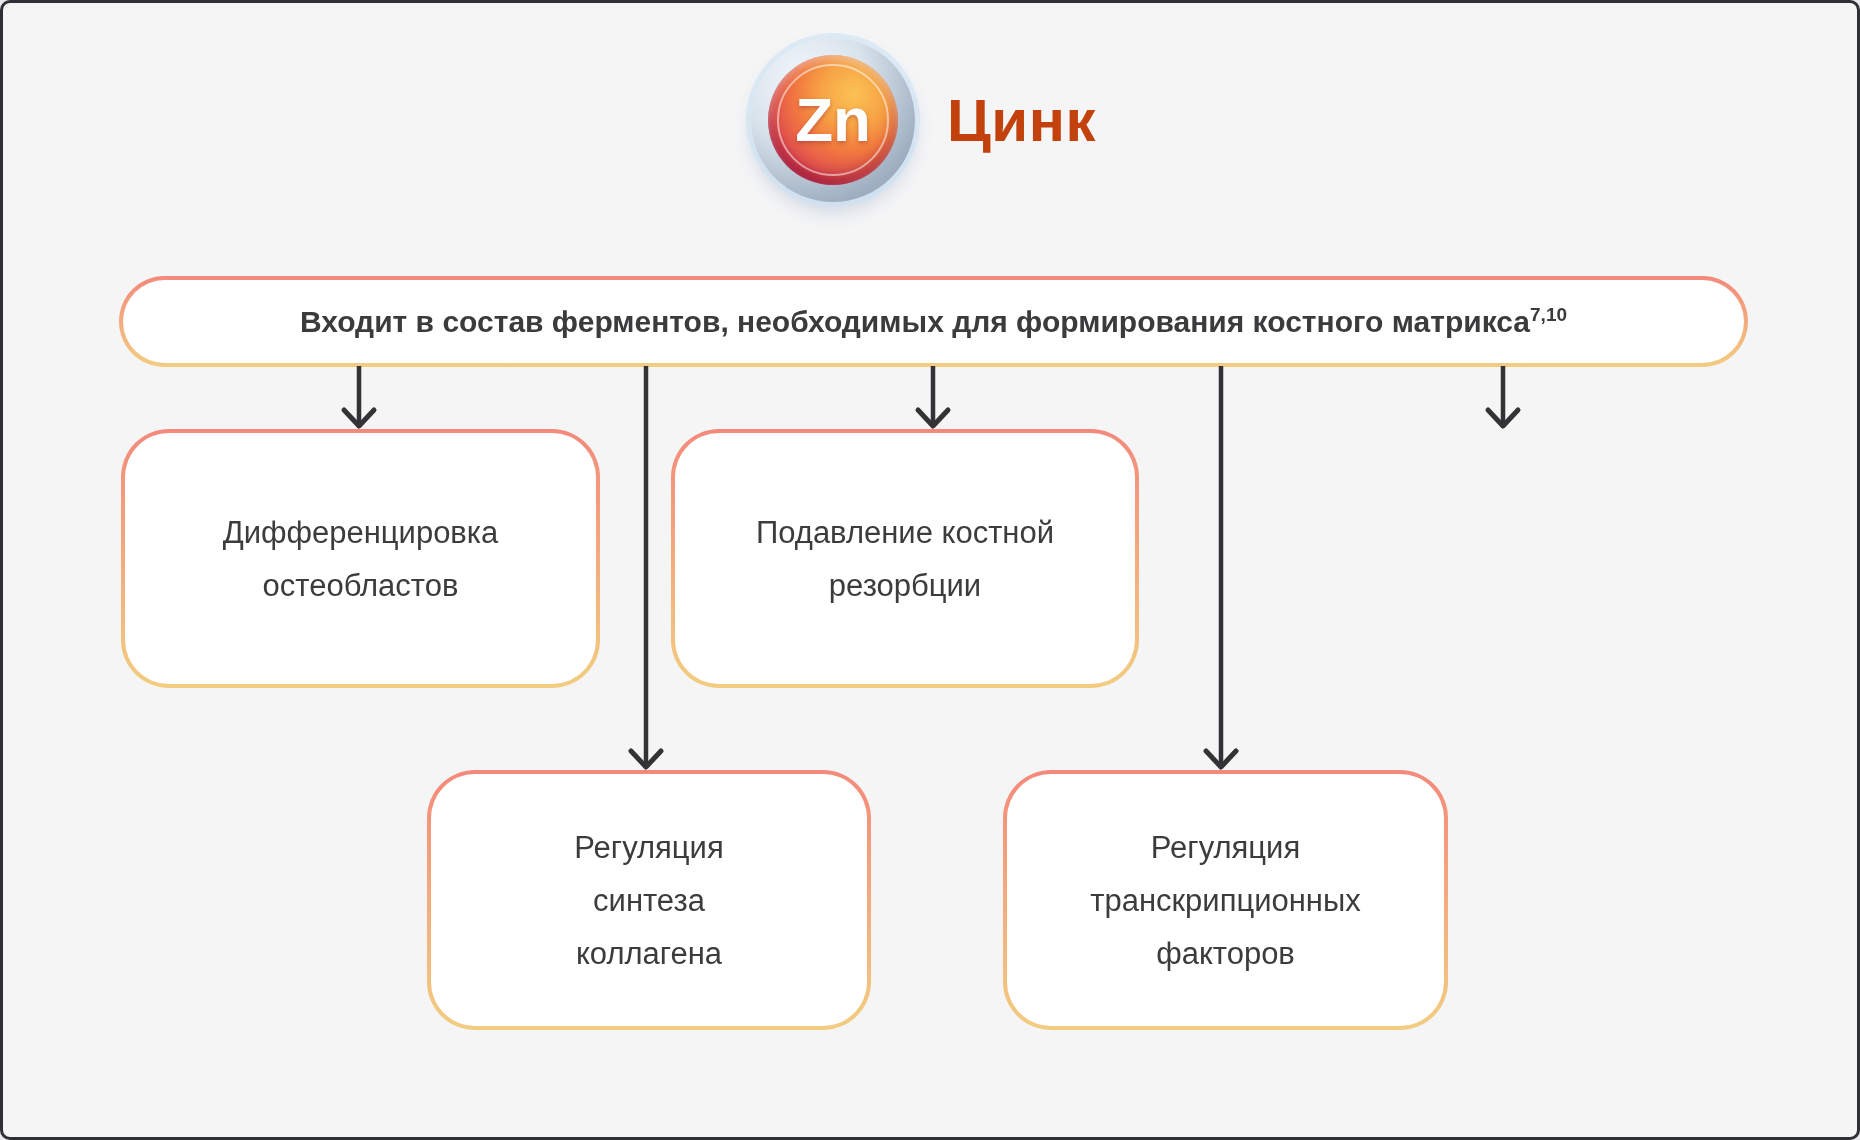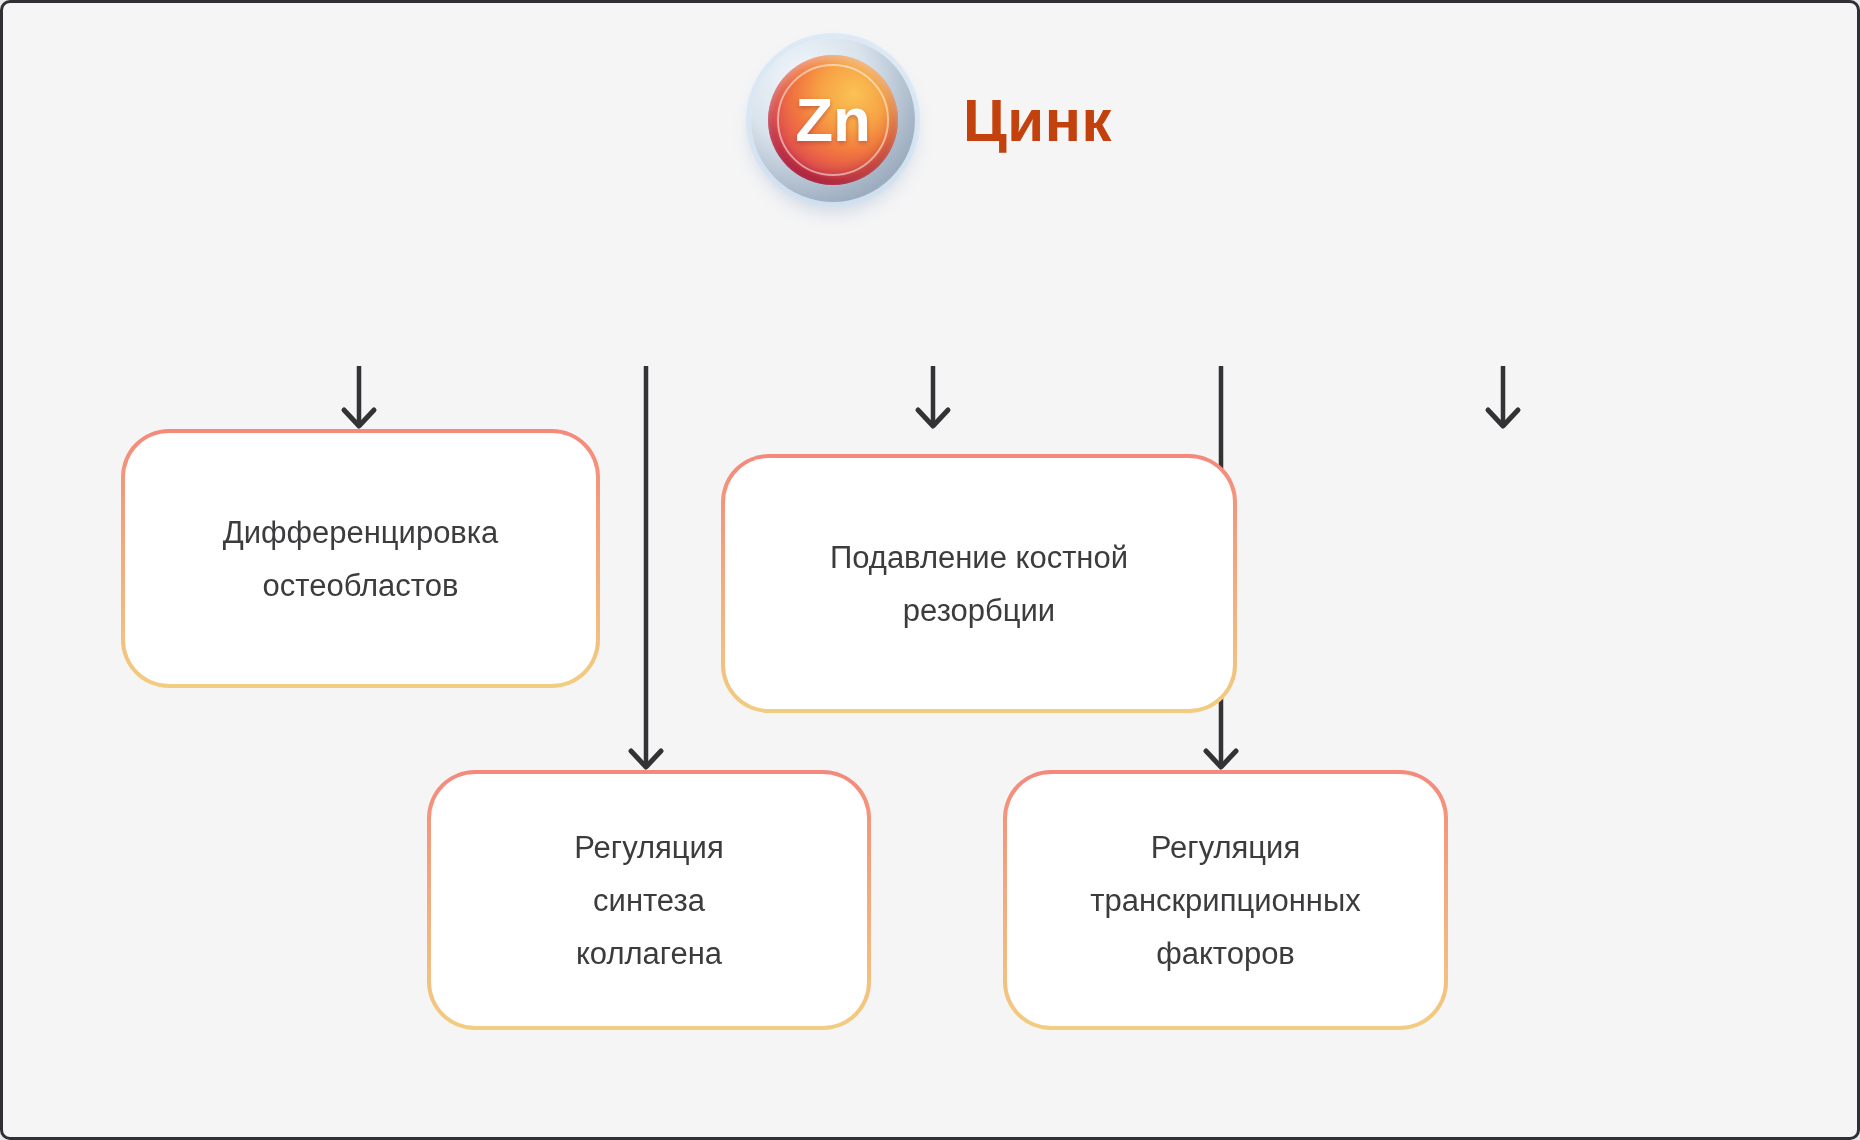--- a/index.html
+++ b/index.html
@@ -16,21 +16,21 @@
     color: #3A3B3D;
   }
 
   
   .header {
     position: absolute;
     left: 748px; top: 34px;
     height: 166px;
     display: flex;
     align-items: center;
-    gap: 48px;
+    gap: 32px;
   }
   .badge {
     position: relative;
     width: 164px; height: 164px;
     border-radius: 50%;
     background: radial-gradient(circle at 32% 26%, #f2f7fc 0%, #d9e3ec 38%, #b3c1d0 62%, #9cacbe 78%, #d4e2f0 100%);
     box-shadow: 0 0 0 5px rgba(203, 226, 245, 0.55), 0 10px 18px rgba(110, 140, 180, 0.28);
   }
   .badge-disc {
     position: absolute; inset: 17px;
@@ -85,21 +85,21 @@
 
   .node-text {
     font-size: 31px;
     font-weight: normal;
     color: #3C3C3E;
     line-height: 53px;
     white-space: pre-line;
   }
 
   .box-1 { left: 118px;  top: 426px; width: 479px; height: 259px; text-decoration: underline; }
-  .box-2 { left: 718px;  top: 426px; width: 516px; height: 259px; margin-top: 25px; }
+  .box-2 { left: 668px;  top: 426px; width: 468px; height: 259px; }
   .box-3 { left: 1262px; top: 426px; width: 483px; height: 259px; }
   .box-4 { left: 424px;  top: 767px; width: 444px; height: 260px; }
   .box-5 { left: 1000px; top: 767px; width: 445px; height: 260px; }
 
   
   .arrow { position: absolute; }
   .arrow svg { display: block; }
 </style>
 </head>
 <body>
@@ -109,20 +109,27 @@
   <div class="header">
     <div class="badge">
       <div class="badge-disc">
         <div class="badge-rim"></div>
         <span class="badge-symbol">Zn</span>
       </div>
     </div>
     <div class="page-title">Цинк</div>
   </div>
 
+  <div class="gbox main-box">
+    <div class="gbox-inner">
+      <div class="main-box-text">
+        <span>Входит в состав ферментов, необходимых для формирования костного матрикса</span><sup>7,10</sup>
+      </div>
+    </div>
+  </div>
 
   <div class="arrow" style="left:334px; top:363px;">
     <svg width="44" height="64" viewBox="0 0 44 64">
       <line x1="22" y1="0" x2="22" y2="60" stroke="#333335" stroke-width="4.5"></line>
       <polyline points="7,44 22,60 37,44" fill="none" stroke="#333335" stroke-width="5" stroke-linecap="round" stroke-linejoin="round"></polyline>
     </svg>
   </div>
   <div class="arrow" style="left:621px; top:363px;">
     <svg width="44" height="405" viewBox="0 0 44 405">
       <line x1="22" y1="0" x2="22" y2="401" stroke="#333335" stroke-width="4.5"></line>

